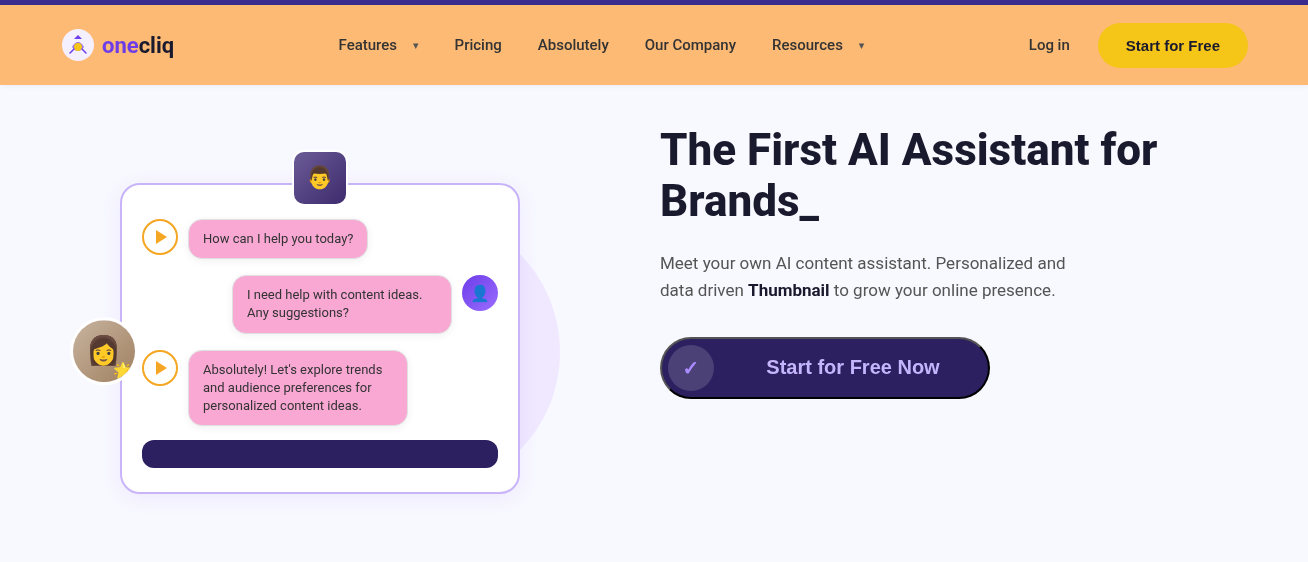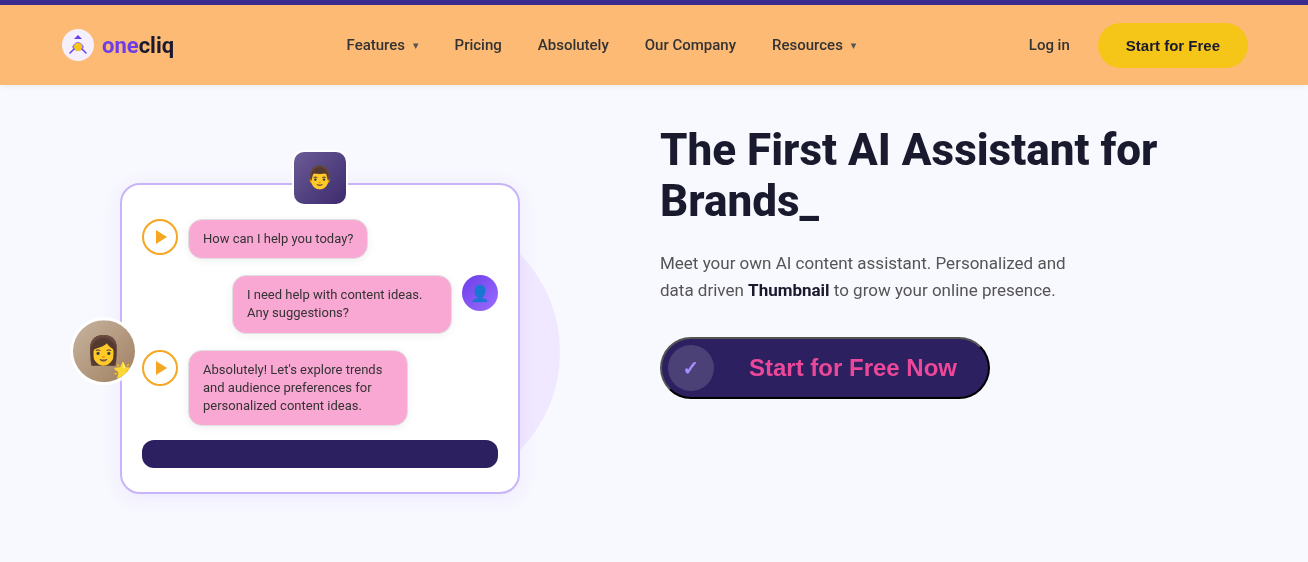--- a/index.html
+++ b/index.html
@@ -55,21 +55,21 @@
       gap: 36px;
       list-style: none;
     }
     .nav-links a {
       text-decoration: none;
       color: #333;
       font-size: 15px;
       font-weight: 500;
       display: flex;
       align-items: center;
-      gap: 8px;
+      gap: 16px;
     }
     .nav-links .chevron {
       font-size: 11px;
       color: #555;
     }
 
     .nav-actions {
       display: flex;
       align-items: center;
       gap: 28px;
@@ -307,22 +307,22 @@
       align-items: center;
       justify-content: center;
       flex-shrink: 0;
     }
     .check-icon {
       color: #a78bff;
       font-size: 20px;
       font-weight: 700;
     }
     .hero-cta-text {
-      color: #ec4899;
-      font-size: 24px;
+      color: #c4b5fd;
+      font-size: 20px;
       font-weight: 700;
       flex: 1;
     }
   </style>
 </head>
 <body>
 
 <div class="top-bar"></div>
 
 <nav>

